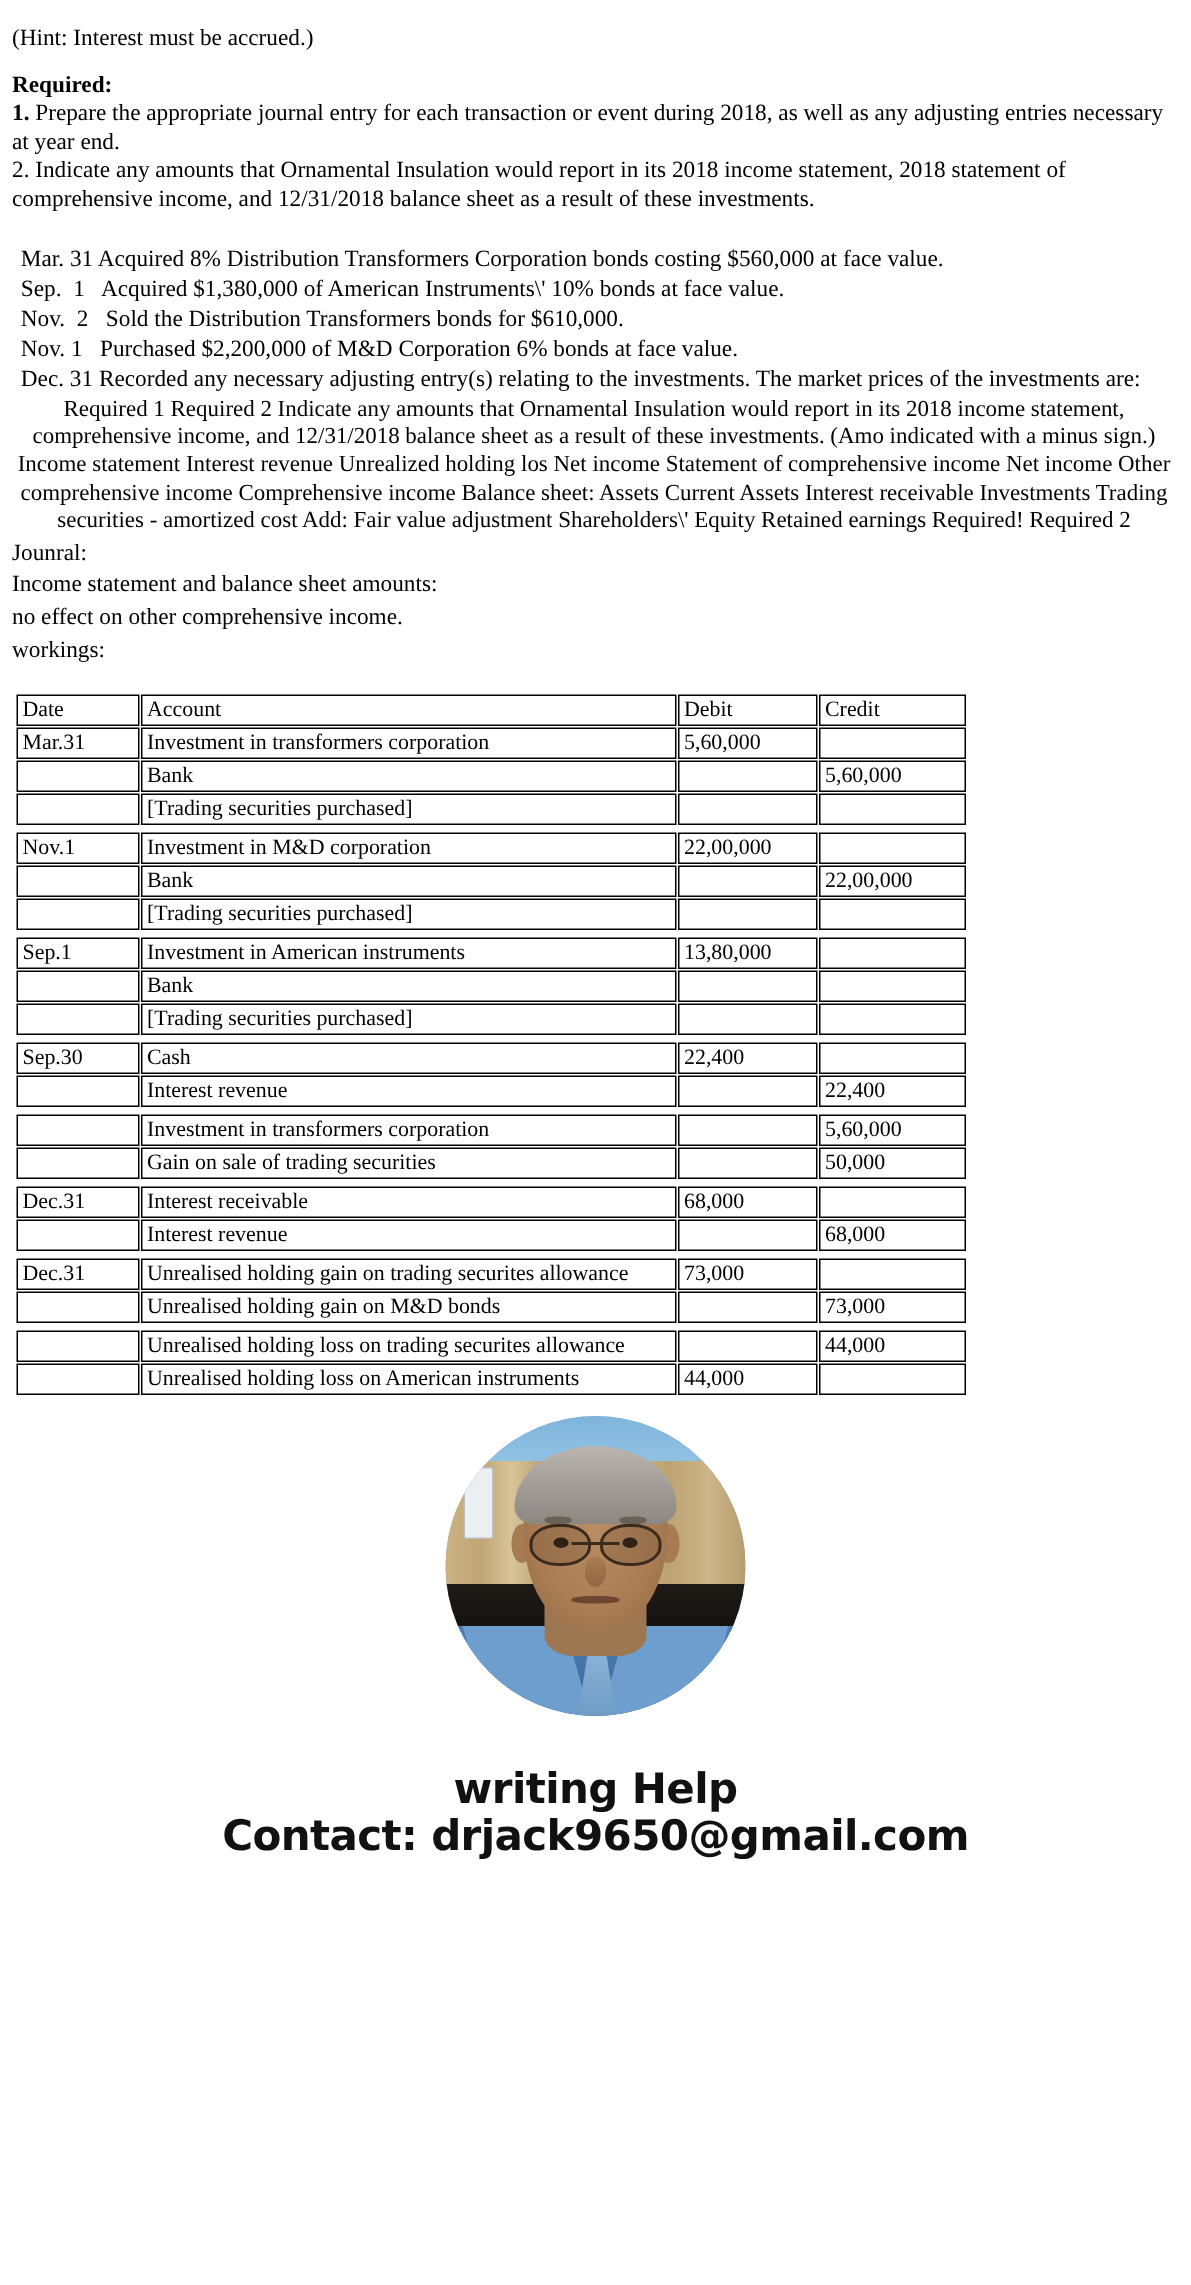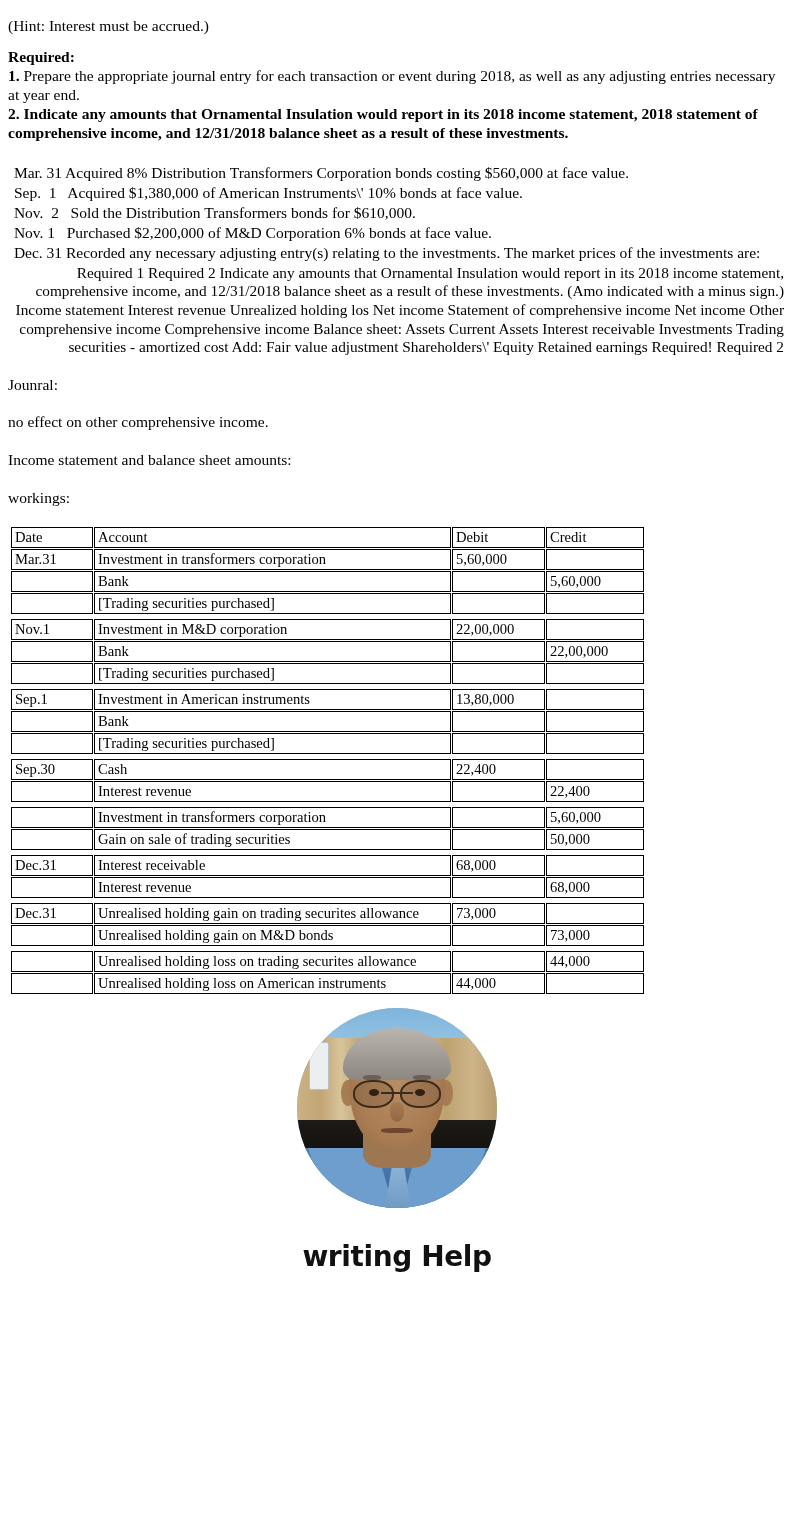--- a/index.html
+++ b/index.html
@@ -34,47 +34,47 @@
   }
   .required-block .lead {
     font-weight: bold;
     display: block;
   }
   .req-item {
     display: block;
     margin-top: 0;
   }
   .req-num { font-weight: bold; }
-  .req-bold { font-weight: bold; }
+  .req-bold { font-weight: normal; }
 
   .txn-list {
     font-size: 15.5px;
     line-height: 1.30;
     padding: 20px 24px 0 10px;
   }
   .txn-row { white-space: pre; }
 
   .dense-para {
     font-size: 15.3px;
     line-height: 1.22;
     padding: 0px 10px 0 8px;
-    text-align: right;
+    text-align: center;
   }
 
   h2.solution {
     font-size: 19px;
     font-weight: bold;
     margin: 22px 0 0 8px;
     padding: 0;
   }
   .sol-line {
     font-size: 15.5px;
     line-height: 1.2;
     padding: 0 8px;
-    margin-top: 19px;
+    margin-top: 3px;
   }
 
   
   .journal-wrap {
     margin: 19px 0 0 10px;
     width: 633px;
   }
   table.journal {
     border-collapse: separate;
     border-spacing: 1px 1px;
@@ -244,22 +244,22 @@
     <div class="txn-row"> Sep.  1   Acquired $1,380,000 of American Instruments\' 10% bonds at face value.</div>
     <div class="txn-row"> Nov.  2   Sold the Distribution Transformers bonds for $610,000.</div>
     <div class="txn-row"> Nov. 1   Purchased $2,200,000 of M&amp;D Corporation 6% bonds at face value.</div>
     <div class="txn-row"> Dec. 31 Recorded any necessary adjusting entry(s) relating to the investments. The market prices of the investments are:</div>
   </div>
 
   <div class="dense-para">Required 1 Required 2 Indicate any amounts that Ornamental Insulation would report in its 2018 income statement, comprehensive income, and 12/31/2018 balance sheet as a result of these investments. (Amo indicated with a minus sign.) Income statement Interest revenue Unrealized holding los Net income Statement of comprehensive income Net income Other comprehensive income Comprehensive income Balance sheet: Assets Current Assets Interest receivable Investments Trading securities - amortized cost Add: Fair value adjustment Shareholders\' Equity Retained earnings Required! Required 2</div>
 
 
   <div class="sol-line">Jounral:</div>
+  <div class="sol-line">Income statement and balance sheet amounts:</div>
   <div class="sol-line">no effect on other comprehensive income.</div>
-  <div class="sol-line">Income statement and balance sheet amounts:</div>
   <div class="sol-line">workings:</div>
 
   <div class="journal-wrap">
     <table class="journal">
       <colgroup>
         <col class="col-date">
           <col class="col-acct">
           <col class="col-debit">
           <col class="col-credit">
       </colgroup>
@@ -434,15 +434,16 @@
         <div class="av-lensR"></div>
       </div>
       <div class="av-bridge"></div>
       <div class="av-nose"></div>
       <div class="av-mouth"></div>
     </div>
   </div>
 
   <div class="footer">
     <span class="l2">writing Help</span>
+    <span class="l3">Contact: drjack9650@gmail.com</span>
   </div>
 
 </div>
 
 </body></html>

